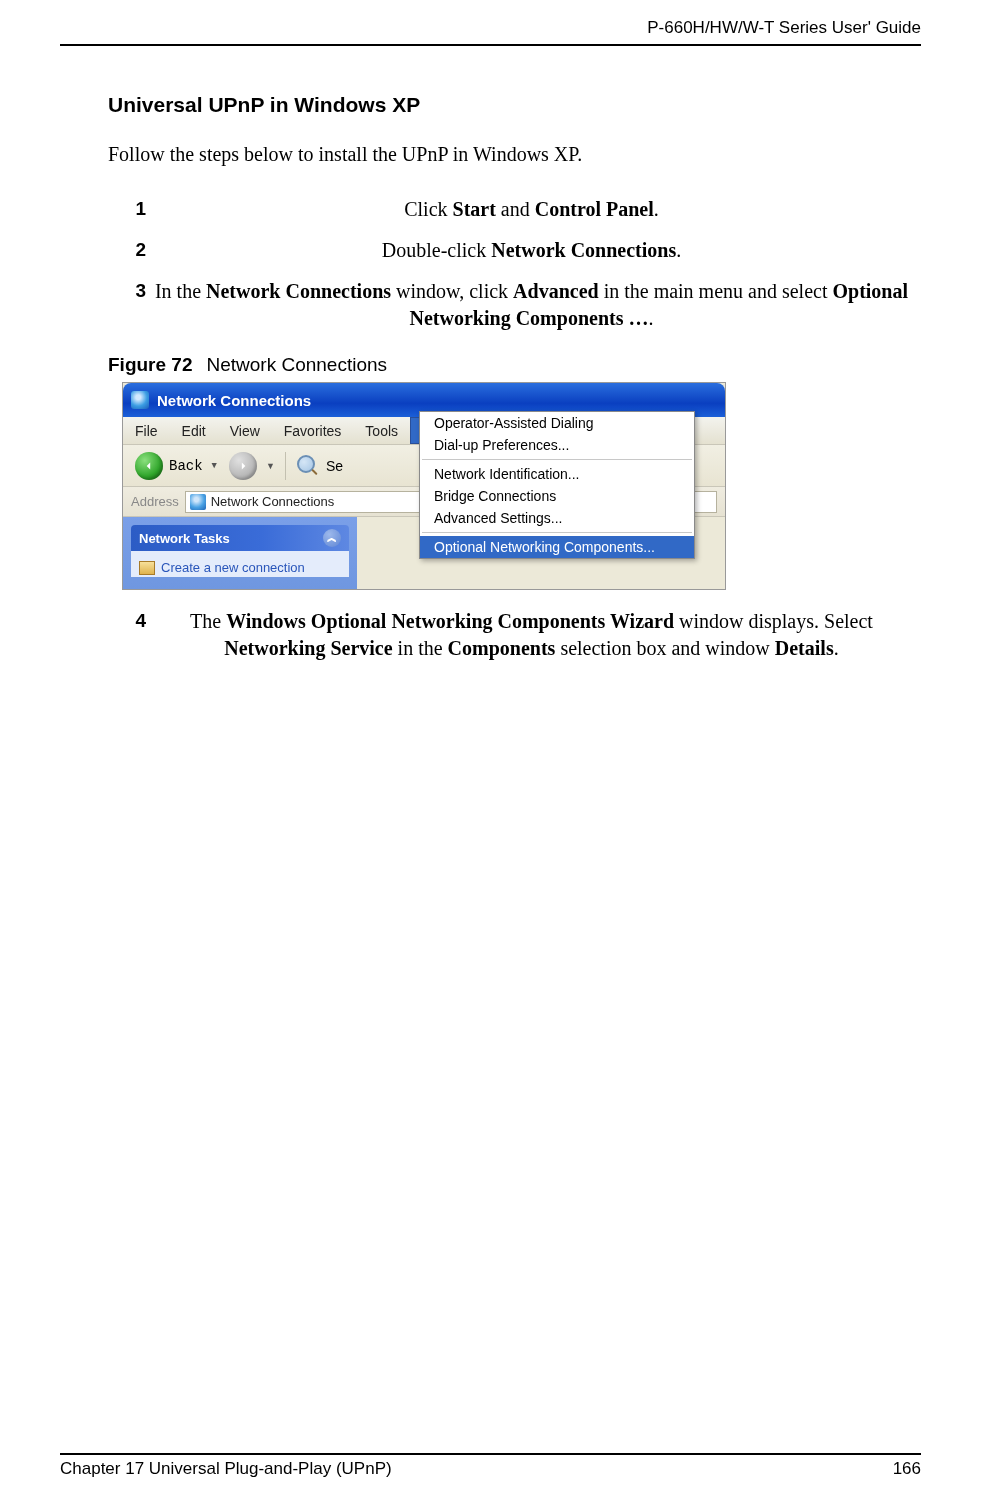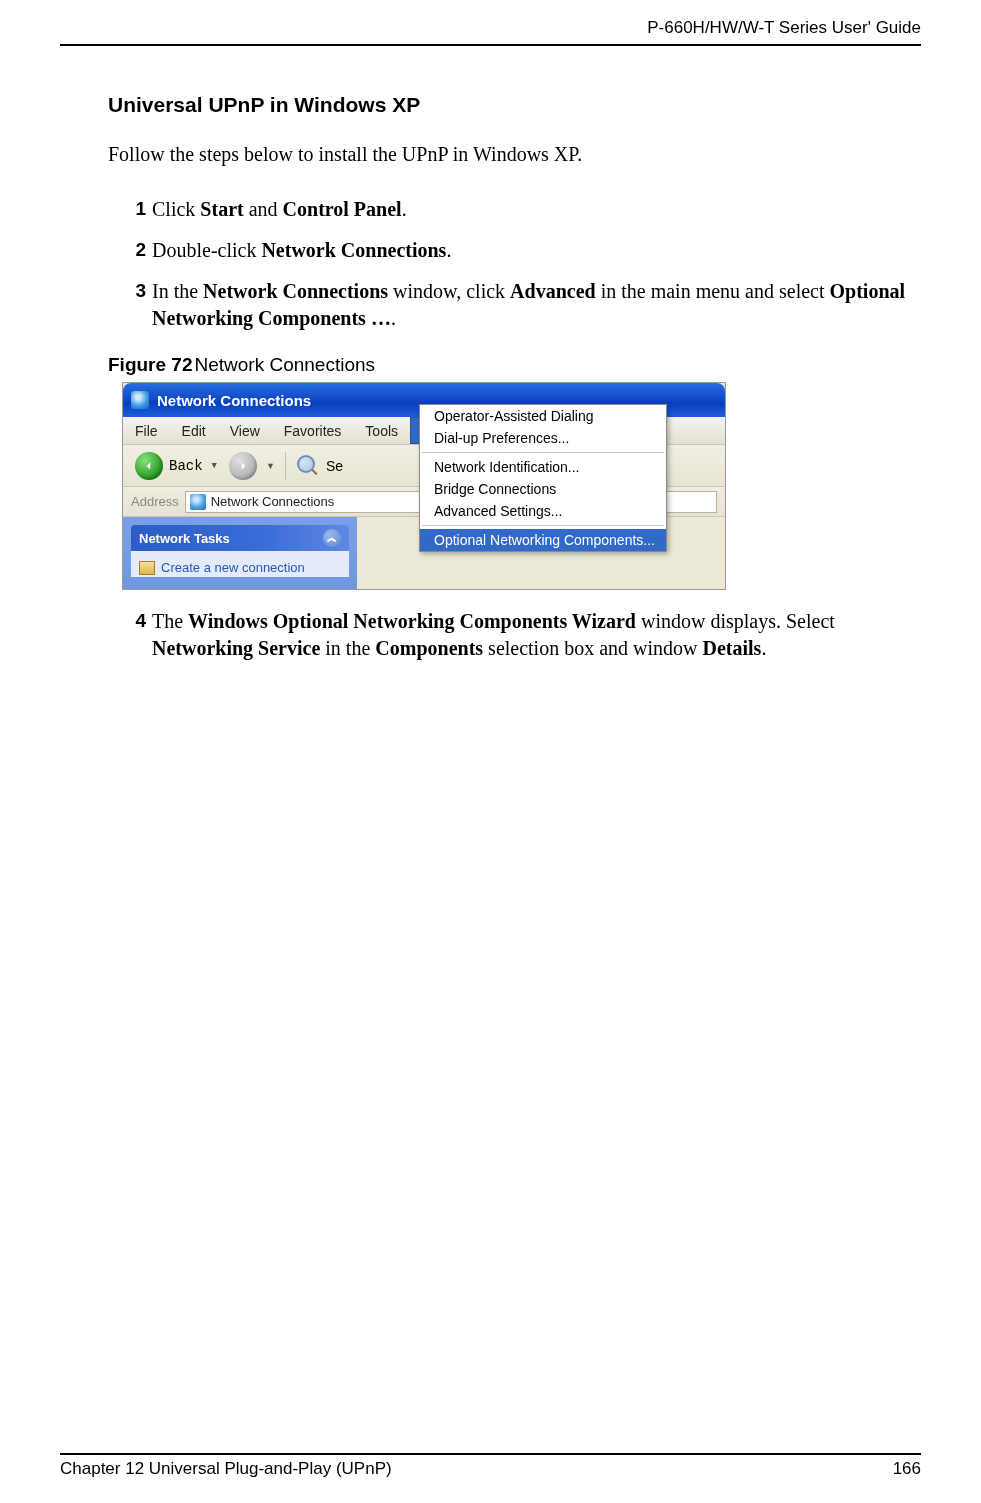--- a/index.html
+++ b/index.html
@@ -55,30 +55,30 @@
     }
     .step-num {
       font-family: Arial, Helvetica, sans-serif;
       font-weight: bold;
       font-size: 19px;
       width: 26px;
       text-align: right;
       flex-shrink: 0;
       margin-right: 6px;
     }
-    .step-text { flex: 1; }
+    .step-text { flex: 1; text-align: center; }
     .step-text b { font-weight: bold; }
     .figure-caption {
       font-family: Arial, Helvetica, sans-serif;
       font-size: 19px;
       margin-left: 48px;
       margin-top: 22px;
       margin-bottom: 6px;
     }
-    .figure-caption .fig-label { font-weight: bold; margin-right: 2px; }
+    .figure-caption .fig-label { font-weight: bold; margin-right: 14px; }
     .screenshot {
       margin-left: 62px;
       width: 604px;
       border: 1px solid #999;
       background: #ece9d8;
       font-family: Tahoma, Arial, sans-serif;
       font-size: 14px;
       overflow: hidden;
       filter: blur(0.4px);
     }
@@ -286,22 +286,22 @@
     }
     .footer-row {
       display: flex;
       justify-content: space-between;
       font-family: Arial, Helvetica, sans-serif;
       font-size: 17px;
     }
     .dropdown-wrap {
       position: absolute;
       left: 296px;
-      top: 21px;
-      width: 248px;
+      top: 28px;
+      width: 276px;
       background: #fff;
       border: 1px solid #8a8a8a;
       box-shadow: 2px 2px 5px rgba(0,0,0,0.3);
       z-index: 5;
     }
     .ss-rel { position: relative; }
     .chev { font-size: 9px; padding-left:3px; color:#555;}
   </style>
 </head>
 <body>
@@ -415,17 +415,17 @@
       <div class="step-num">4</div>
       <div class="step-text">
         <span>The </span><b>Windows Optional Networking Components Wizard</b><span> window displays. Select </span><b>Networking Service</b><span> in the </span><b>Components</b><span> selection box and window </span><b>Details</b><span>.</span>
       </div>
     </div>
   </div>
 
   <div class="footer">
     <div class="footer-line"></div>
     <div class="footer-row">
-      <span>Chapter 12 Universal Plug-and-Play (UPnP)</span>
+      <span>Chapter 17 Universal Plug-and-Play (UPnP)</span>
       <span>166</span>
     </div>
   </div>
 </div>
 
 </body></html>

